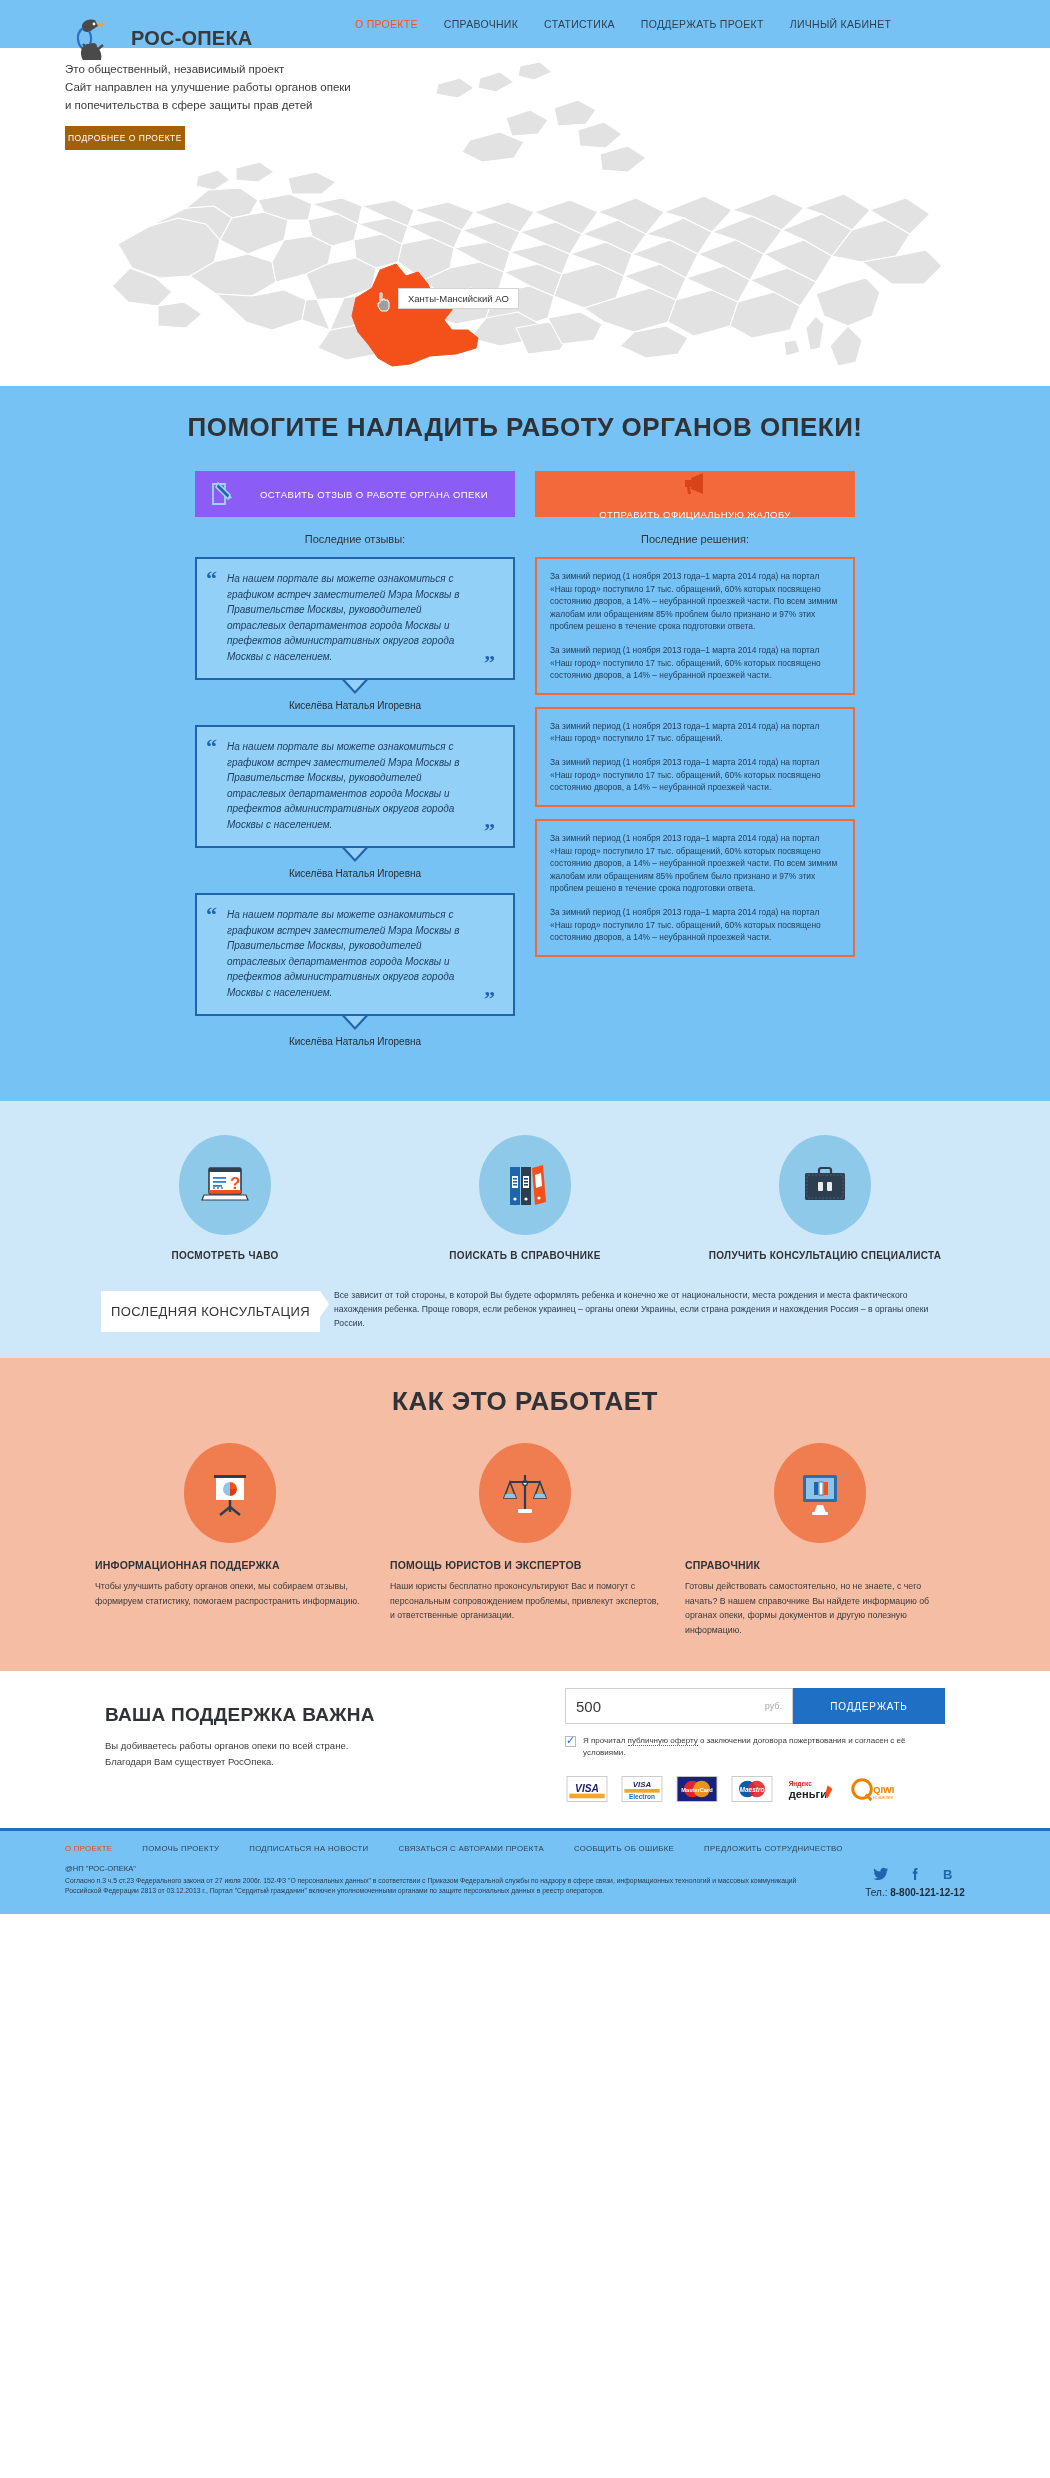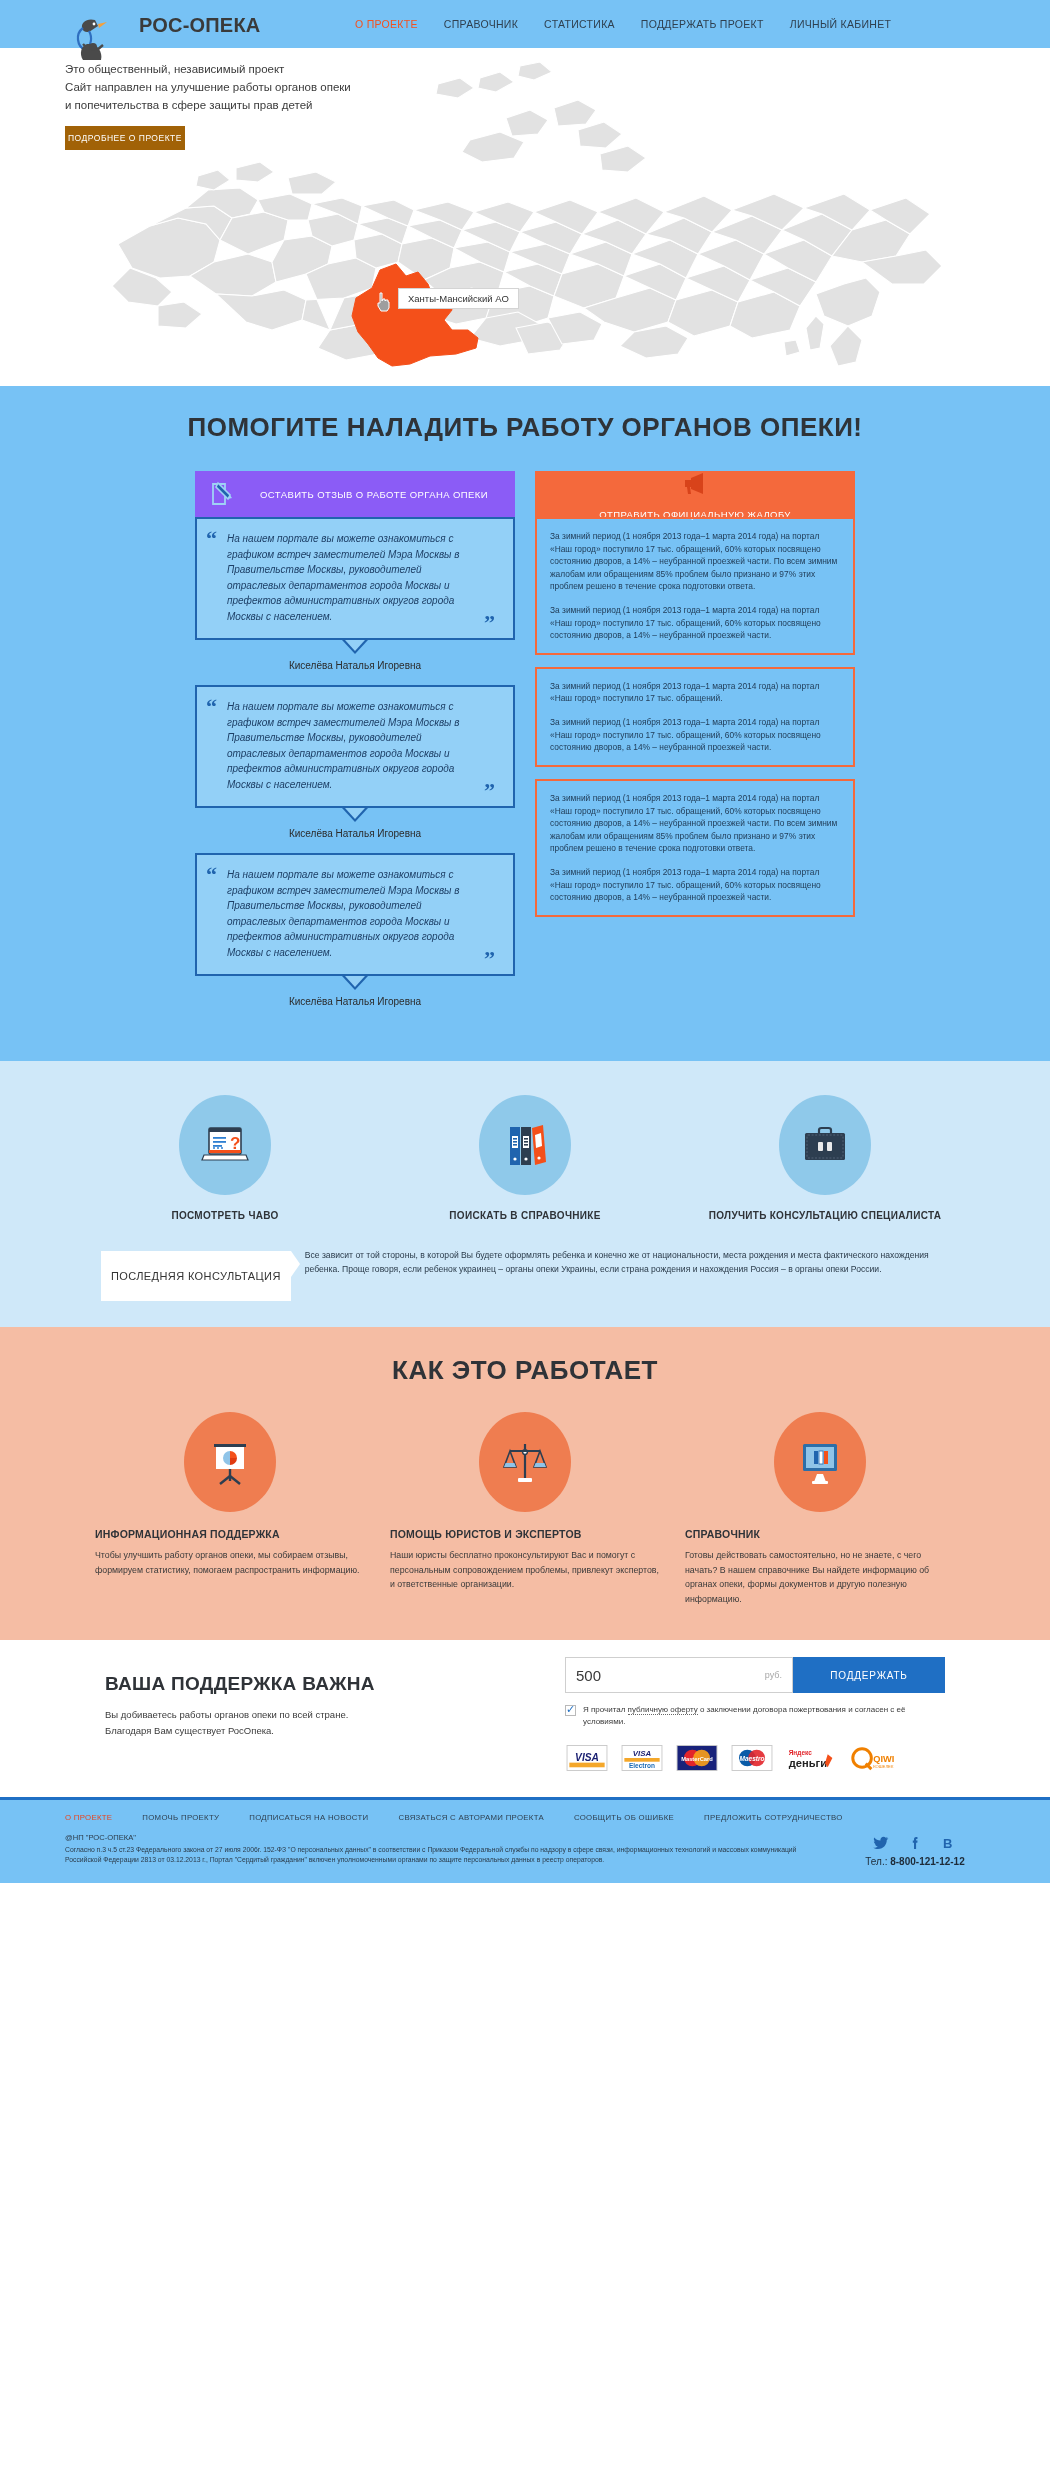--- a/index.html
+++ b/index.html
@@ -17,21 +17,21 @@
   
   .header {
     background: #77c2f5;
     height: 48px;
     display: flex;
     align-items: center;
     position: relative;
     z-index: 5;
   }
   .header-inner { width: 920px; margin: 0 auto; display: flex; align-items: center; }
-  .logo-block { display: flex; gap: 22px; width: 290px; margin-top: 28px; }
+  .logo-block { display: flex; align-items: center; gap: 14px; width: 290px; margin-top: 28px; }
   .logo-mark { width: 52px; height: 48px; position: relative; flex: none; }
   .logo-text {
     font-size: 20px; font-weight: bold; color: #3a3a3a;
     letter-spacing: 0.2px; white-space: nowrap;
   }
   .nav { display: flex; align-items: center; gap: 26px; font-size: 10.5px; }
   .nav a {
     color: #2e3f4f; text-decoration: none; letter-spacing: 0.3px;
     white-space: nowrap; font-weight: normal;
   }
@@ -152,22 +152,22 @@
   }
   .svc-label {
     font-size: 10px; font-weight: bold; color: #2f3338;
     letter-spacing: 0.3px; line-height: 1.4;
   }
   .consult-row {
     display: flex; align-items: flex-start; gap: 14px;
     margin-top: 26px; padding: 0 36px;
   }
   .consult-tag {
-    background: #fff; color: #333; font-size: 11px; letter-spacing: 0.4px;
-    padding: 19px 10px; position: relative; white-space: nowrap; flex: none;
+    background: #fff; color: #333; font-size: 13px; letter-spacing: 0.4px;
+    padding: 13px 10px; position: relative; white-space: nowrap; flex: none;
     margin-top: 2px;
   }
   .consult-tag::after {
     content: ""; position: absolute; right: -9px; top: 0;
     border-top: 13px solid transparent;
     border-bottom: 13px solid transparent;
     border-left: 9px solid #fff;
   }
   .consult-text { font-size: 8.6px; line-height: 1.6; color: #2b3b4a; flex: 1; }
 
@@ -412,20 +412,24 @@
             <svg width="26" height="26" viewBox="0 0 26 26">
               <path d="M3 9 L9 9 L9 16 L3 16 Z" fill="#d8431a"></path>
               <path d="M9 7 L21 2 L21 23 L9 18 Z" fill="#d8431a"></path>
               <path d="M5 16 L8 16 L9 23 L6 23 Z" fill="#d8431a"></path>
             </svg>
           </span>
           <span class="lbl">ОТПРАВИТЬ ОФИЦИАЛЬНУЮ ЖАЛОБУ</span>
         </button>
       </div>
 
+      <div class="col-heads">
+        <div class="col-head">Последние отзывы:</div>
+        <div class="col-head">Последние решения:</div>
+      </div>
 
       <div class="two-cols">
 
         <div class="col">
           <div class="quote-card">
             <div class="bubble">
               <span class="q-open">“</span>
               <div class="bubble-text">На нашем портале вы можете ознакомиться с графиком встреч заместителей Мэра Москвы в Правительстве Москвы, руководителей отраслевых департаментов города Москвы и префектов административных округов города Москвы с населением.</div>
               <span class="q-close">”</span>
             </div>

